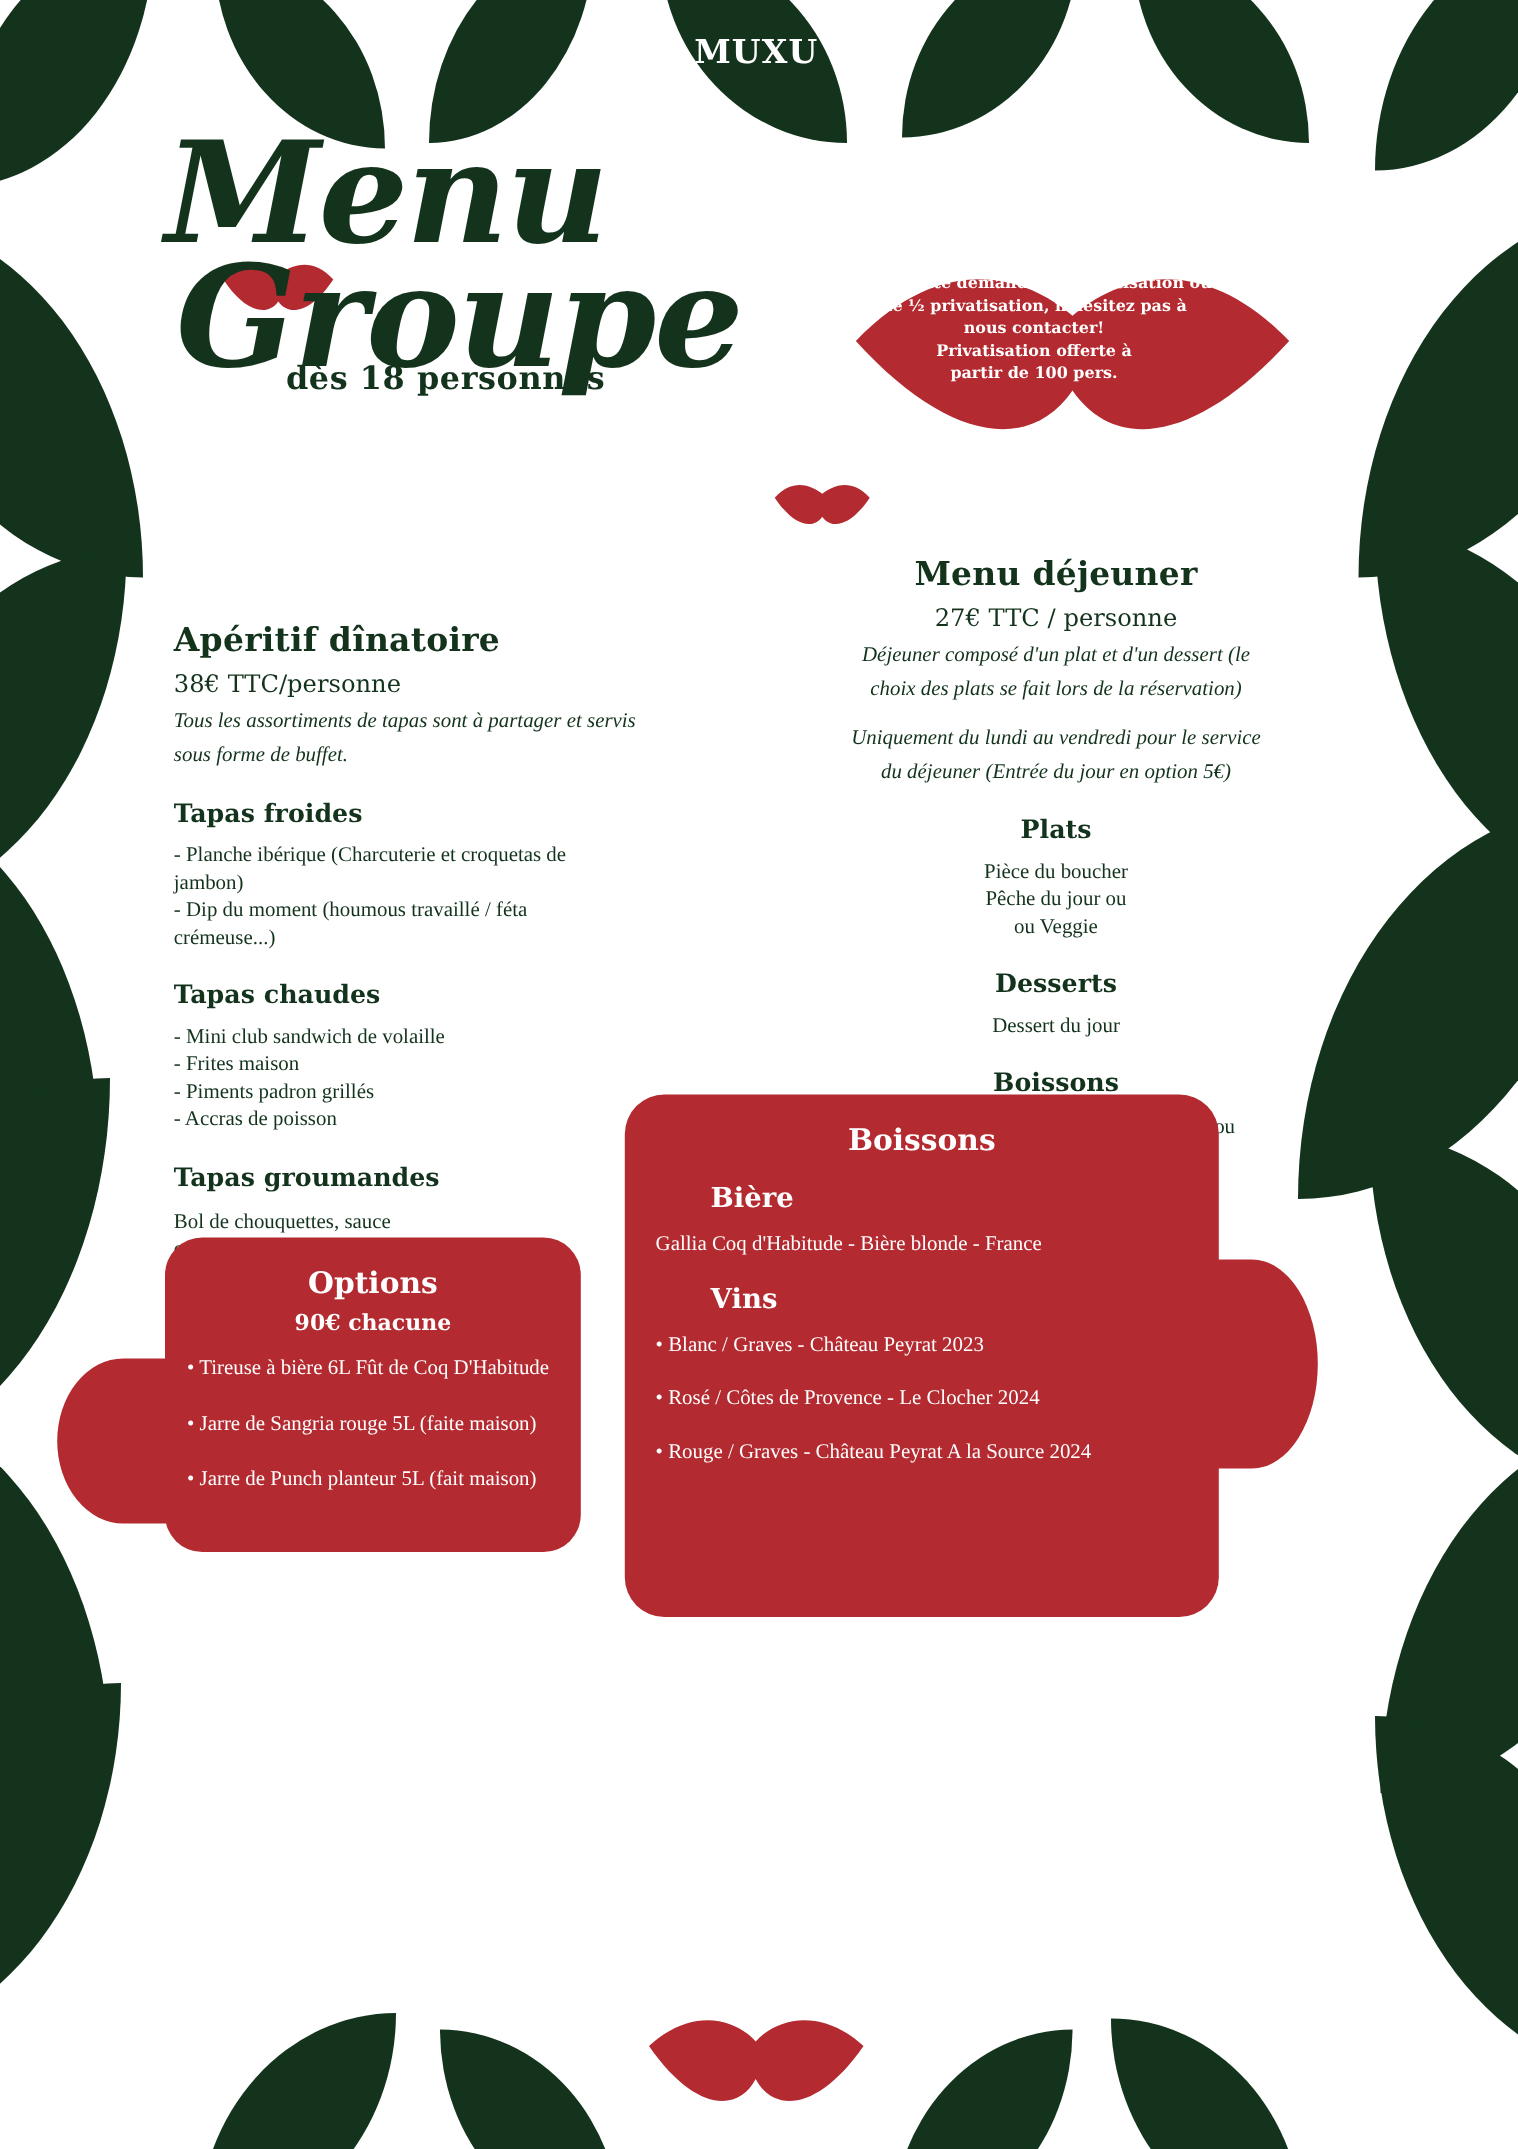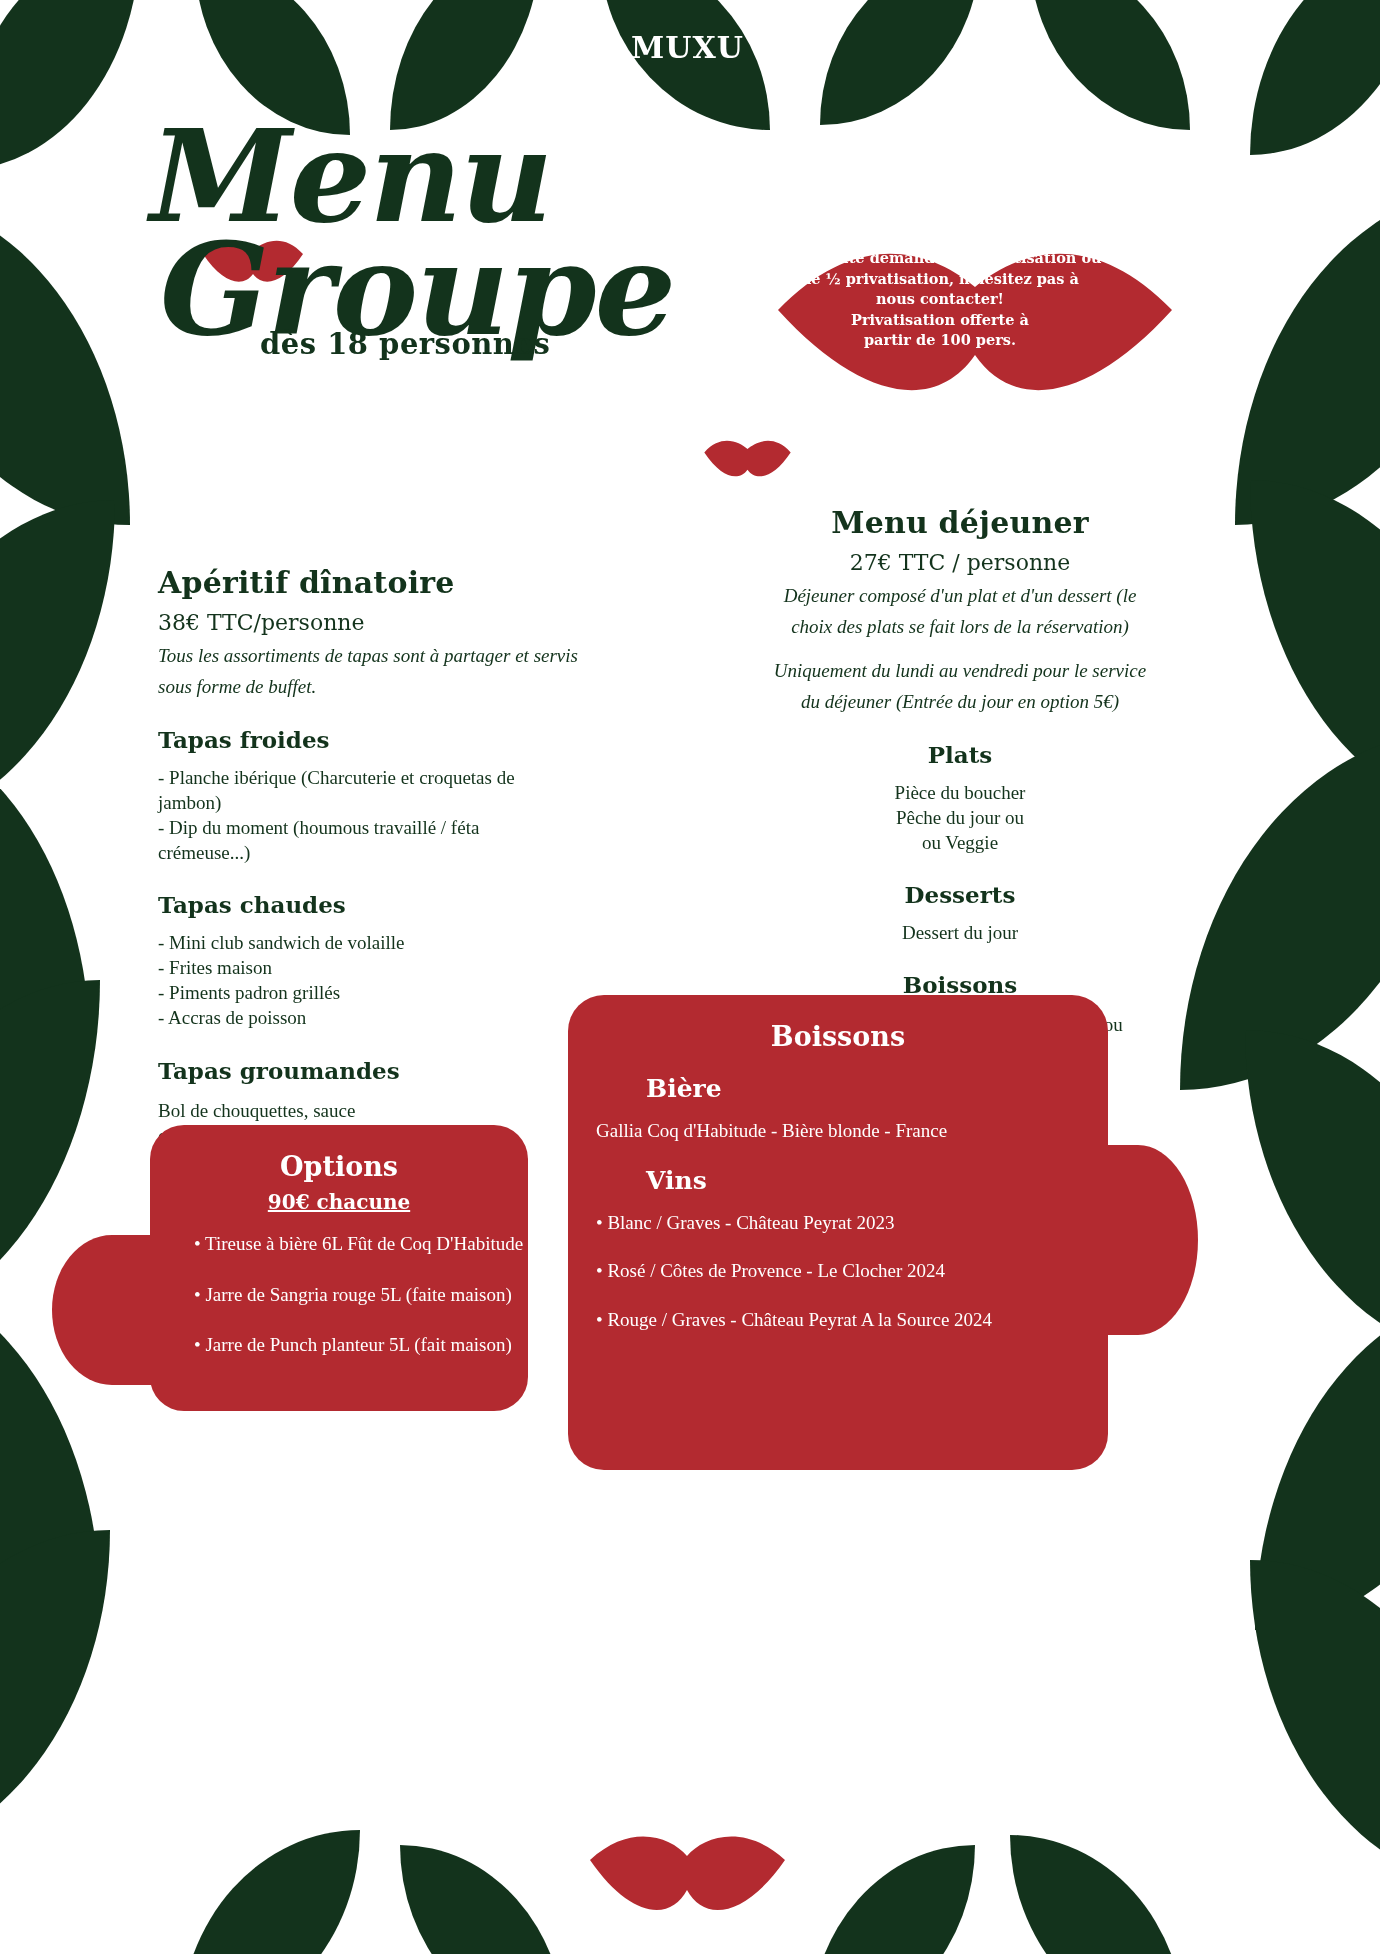--- a/index.html
+++ b/index.html
@@ -193,25 +193,24 @@
     text-align: center;
     margin: 26px 0 8px 0;
     color: #ffffff;
   }
   .panel .price-w {
     font-family: "DejaVu Serif", serif;
     font-weight: 700;
     font-size: 20px;
     text-align: center;
     margin: 0 0 18px 0;
-    text-decoration: underline;
   }
   .panel .opt-line {
     font-size: 19px;
-    margin: 0 0 26px 44px;
+    margin: 0 0 26px 20px;
     line-height: 1.3;
   }
   .panel h3.sub-w {
     font-family: "DejaVu Serif", serif;
     font-weight: 700;
     font-size: 25px;
     margin: 22px 0 16px 78px;
     color: #ffffff;
   }
   .panel .drink-line {

